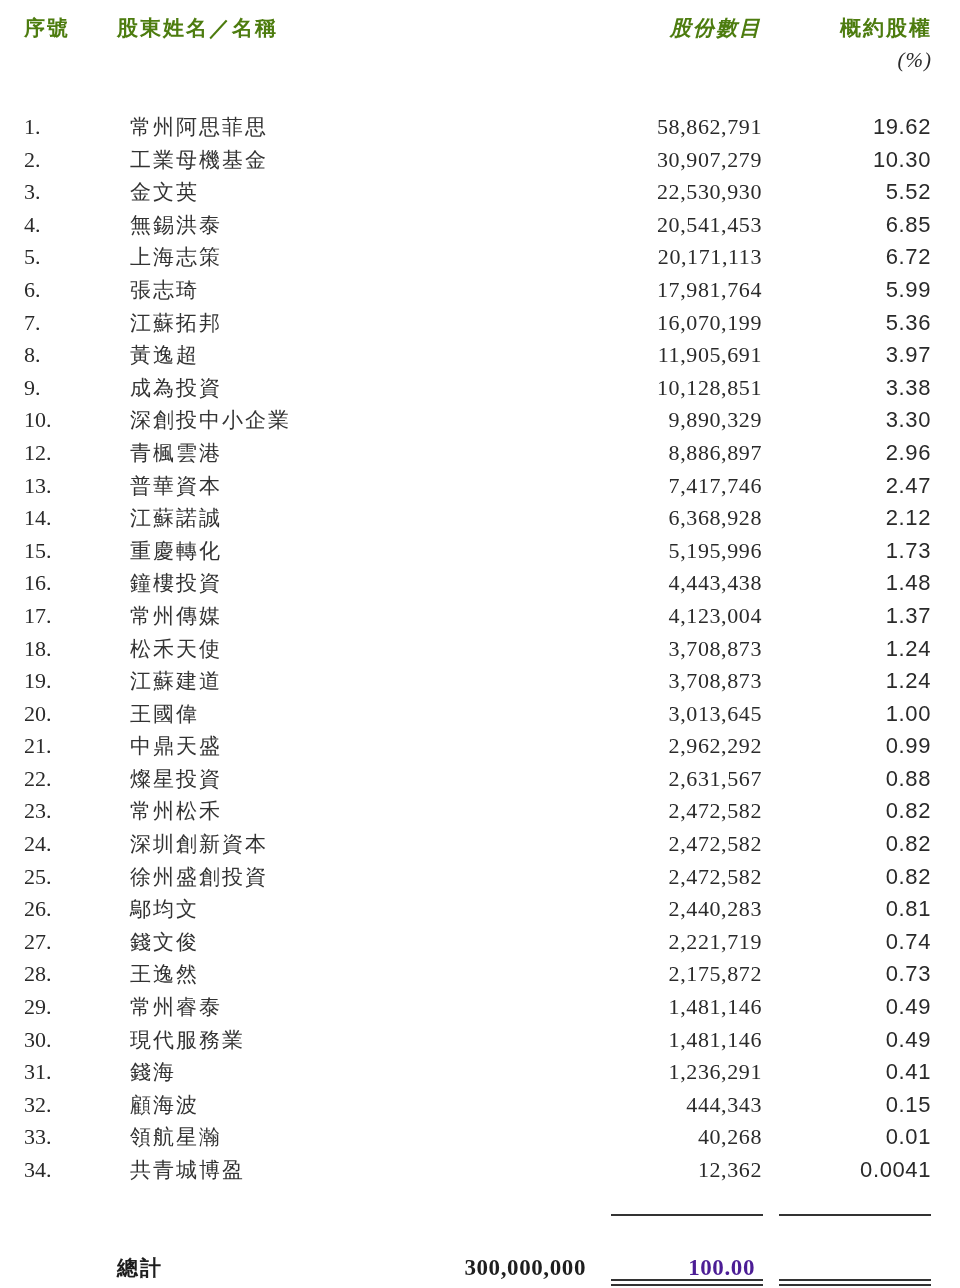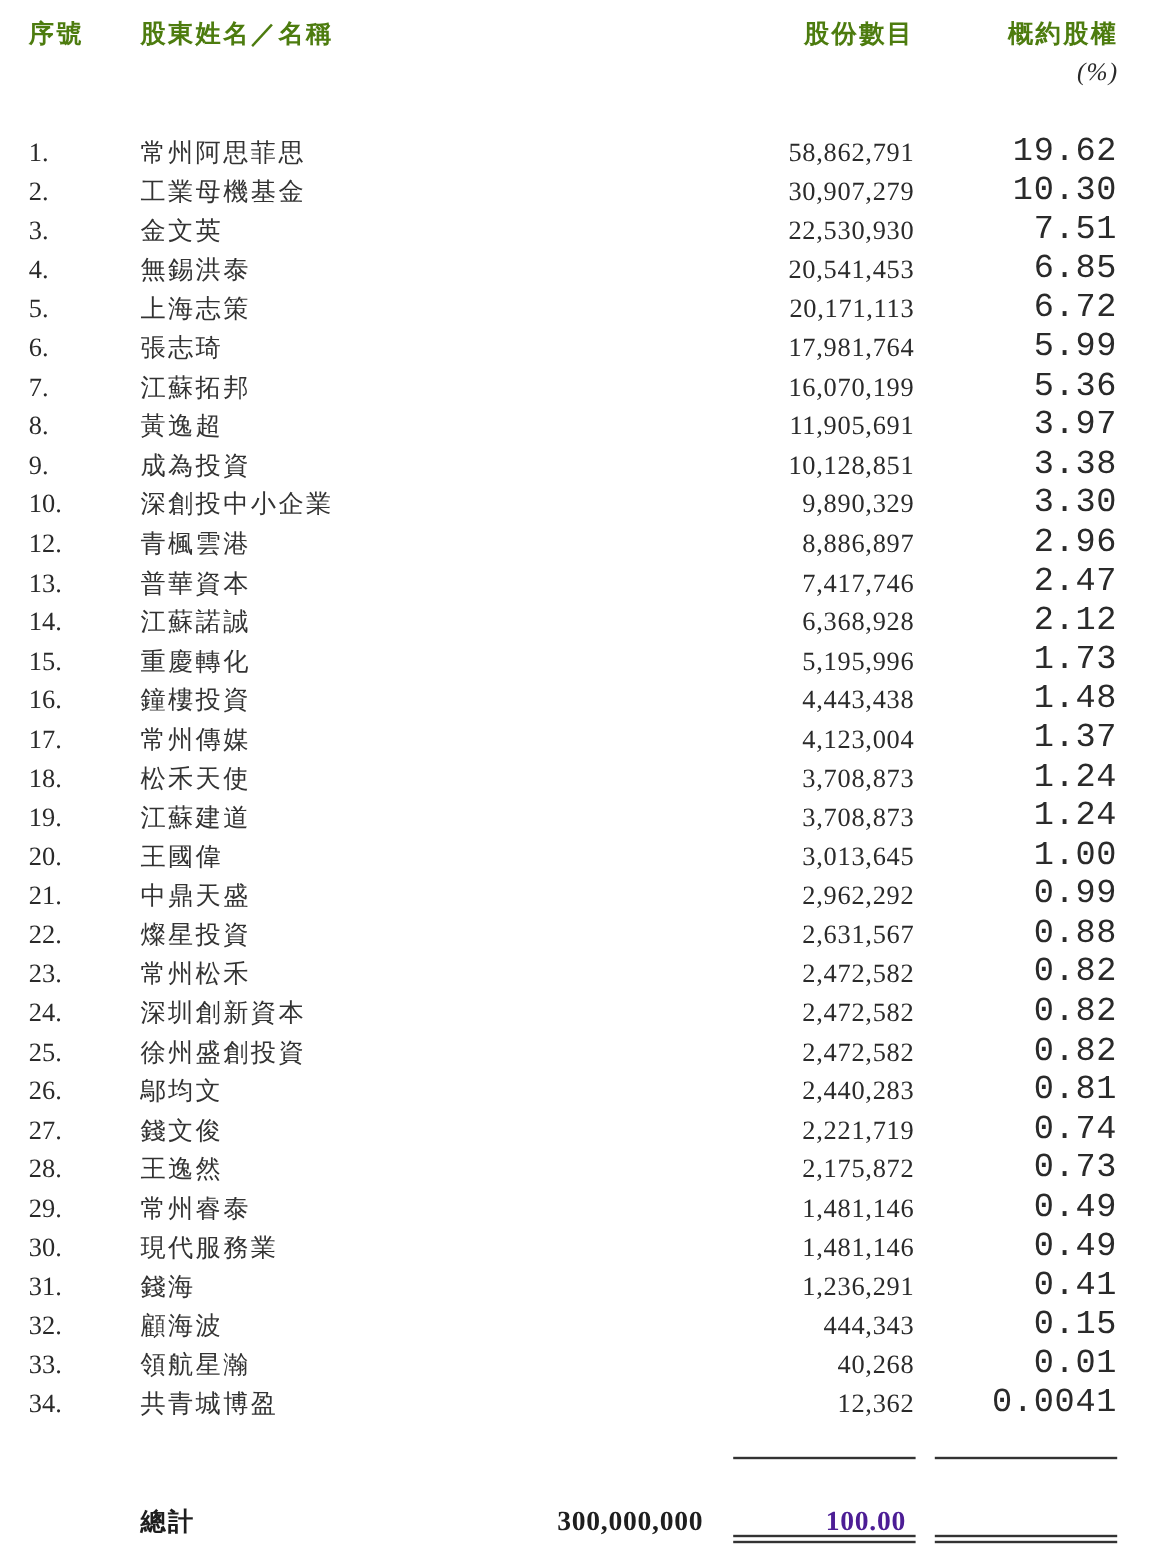--- a/index.html
+++ b/index.html
@@ -19,21 +19,21 @@
       position: absolute;
       top: 14px;
       font-size: 21px;
       font-weight: bold;
       color: #4d7c0f;
       letter-spacing: 2px;
       line-height: 28px;
     }
     .hdr-seq { left: 24px; }
     .hdr-name { left: 117px; }
-    .hdr-shares { right: 198px; text-align: left; }
+    .hdr-shares { right: 198px; text-align: left; font-style: italic; }
     .hdr-pct { right: 28px; text-align: right; }
     .hdr-pct-unit {
       position: absolute;
       top: 48px;
       right: 28px;
       font-size: 21px;
       font-style: italic;
       color: #2a2a2a;
       font-family: "Liberation Serif", serif;
       letter-spacing: 1px;
@@ -52,38 +52,38 @@
       line-height: 32px;
     }
     .cell-seq {
       position: absolute;
       left: 24px;
       font-family: "Liberation Serif", serif;
       font-size: 22px;
     }
     .cell-name {
       position: absolute;
-      left: 117px;
+      left: 130px;
       letter-spacing: 2px;
       color: #333;
     }
     .cell-shares {
       position: absolute;
       right: 198px;
       text-align: right;
       font-family: "Liberation Serif", serif;
       font-size: 22px;
       letter-spacing: 0.6px;
     }
     .cell-pct {
       position: absolute;
       right: 29px;
       text-align: center;
-      font-family: Liberation Mono, monospace;
-      font-size: 28px;
+      font-family: Liberation Sans, sans-serif;
+      font-size: 22px;
       letter-spacing: 0.6px;
     }
 
     .rule-single {
       position: absolute;
       top: 1214px;
       height: 0;
       border-top: 2px solid #333;
     }
     .rule-shares { left: 611px; width: 152px; }
@@ -149,21 +149,21 @@
       <div class="row">
         <span class="cell-seq">2.</span>
         <span class="cell-name">工業母機基金</span>
         <span class="cell-shares">30,907,279</span>
         <span class="cell-pct">10.30</span>
       </div>
       <div class="row">
         <span class="cell-seq">3.</span>
         <span class="cell-name">金文英</span>
         <span class="cell-shares">22,530,930</span>
-        <span class="cell-pct">7.51</span>
+        <span class="cell-pct">5.52</span>
       </div>
       <div class="row">
         <span class="cell-seq">4.</span>
         <span class="cell-name">無錫洪泰</span>
         <span class="cell-shares">20,541,453</span>
         <span class="cell-pct">6.85</span>
       </div>
       <div class="row">
         <span class="cell-seq">5.</span>
         <span class="cell-name">上海志策</span>

